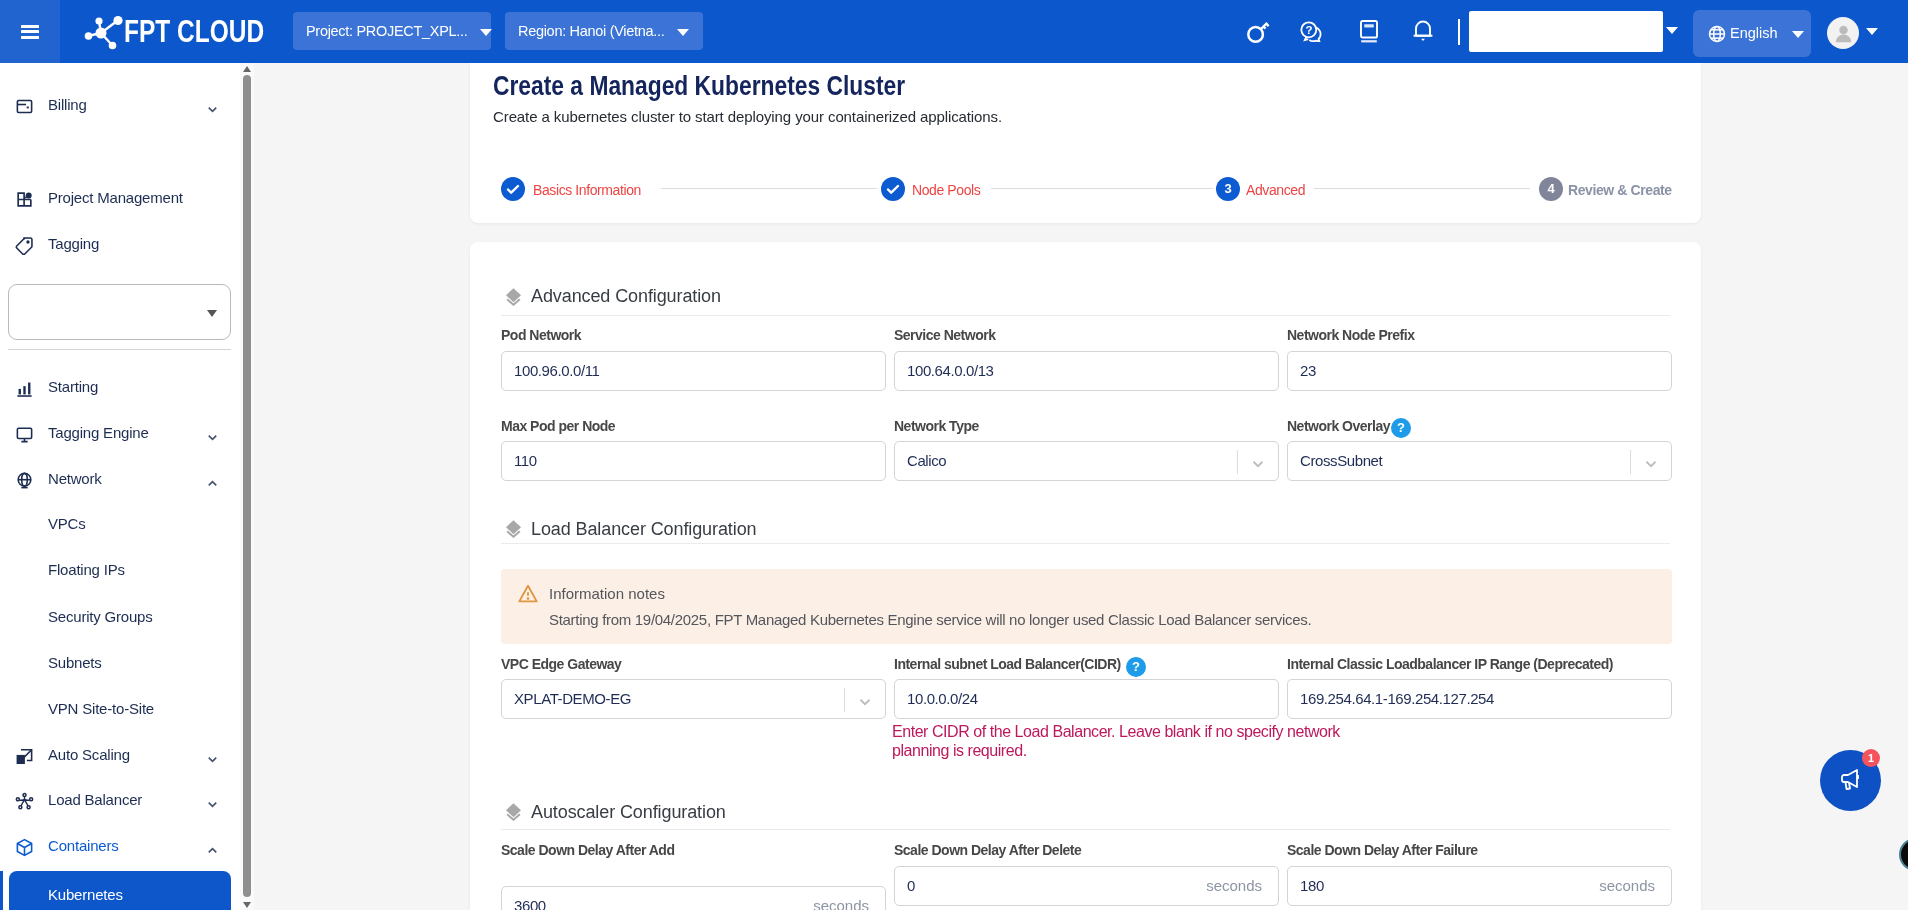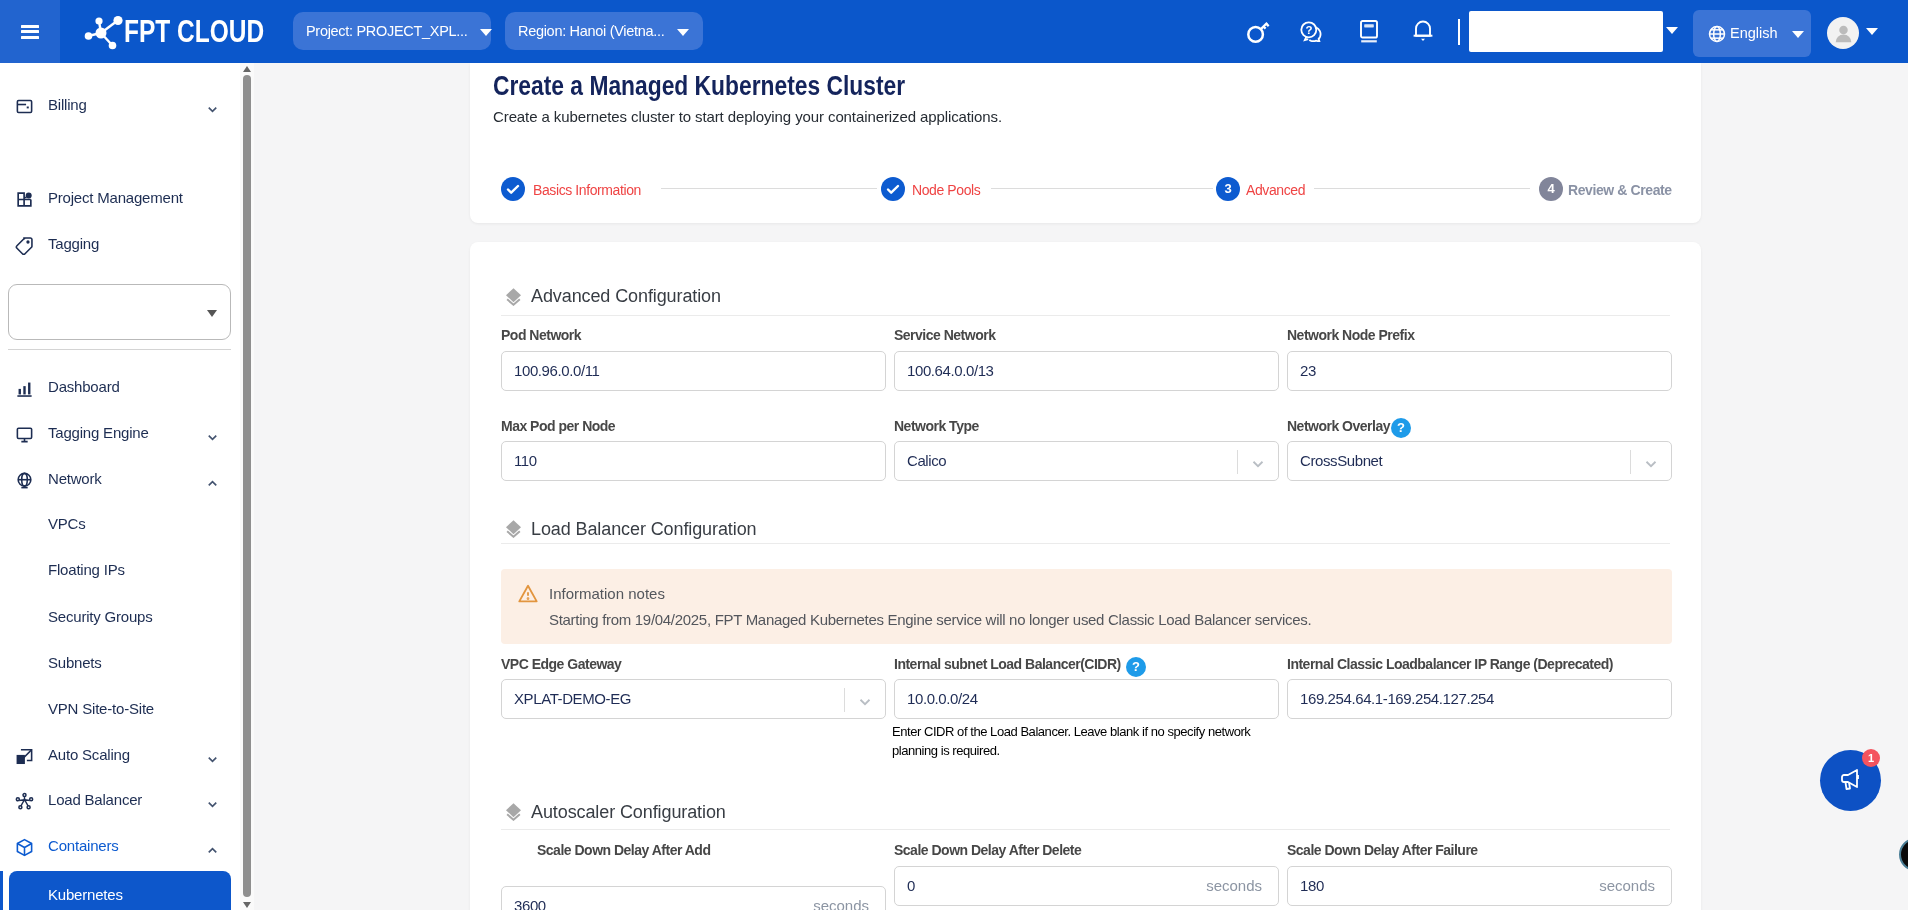--- a/index.html
+++ b/index.html
@@ -7,21 +7,21 @@
 body { font-family:"Liberation Sans", sans-serif; background:#f5f5f6; }
 .page { position:relative; width:1908px; height:910px; }
 
 
 .nav { position:absolute; left:0; top:0; width:1908px; height:63px; background:#0b57cb; }
 .hamburger { position:absolute; left:0; top:0; width:60px; height:63px; background:#2264cf; }
 .hamburger .bars { position:absolute; left:21px; top:25px; width:18px; }
 .hamburger .bars div { height:3px; background:#fff; margin-bottom:2.3px; border-radius:0.5px; }
 .logo { position:absolute; left:84px; top:8px; }
 .logo-text { position:absolute; left:124px; top:14px; color:#fff; font-size:31px; font-weight:bold; white-space:nowrap; transform:scaleX(0.79); transform-origin:left top; }
-.navbtn { position:absolute; top:12px; height:38px; background:#3b74d6; border-radius:10px; color:#fff; font-size:14.5px; letter-spacing:-0.3px; line-height:38px; padding:0 13px; white-space:nowrap; }
+.navbtn { position:absolute; top:12px; height:38px; background:#3b74d6; border-radius:4px; color:#fff; font-size:14.5px; letter-spacing:-0.3px; line-height:38px; padding:0 13px; white-space:nowrap; }
 .navbtn .caret { display:inline-block; width:0; height:0; border-left:6px solid transparent; border-right:6px solid transparent; border-top:7px solid #fff; margin-left:12px; vertical-align:middle; }
 .navicon { position:absolute; top:19px; color:#fff; }
 .navdivider { position:absolute; left:1458px; top:19px; width:2px; height:26px; background:#ffffff; }
 .searchbox { position:absolute; left:1469px; top:11px; width:194px; height:41px; background:#fff; border-radius:2px; }
 .searchcaret { position:absolute; left:1666px; top:27px; width:0; height:0; border-left:6px solid transparent; border-right:6px solid transparent; border-top:7px solid #fff; }
 .engbtn { position:absolute; left:1693px; top:10px; width:118px; height:47px; background:#3b74d6; border-radius:6px; color:#fff; }
 .engbtn svg { position:absolute; left:14px; top:14px; }
 .engbtn .txt { position:absolute; left:37px; top:15px; font-size:14.5px; }
 .engbtn .caret { position:absolute; left:99px; top:21px; width:0; height:0; border-left:6px solid transparent; border-right:6px solid transparent; border-top:7px solid #fff; }
 .avatar { position:absolute; left:1827px; top:17px; width:32px; height:32px; background:#f2f2f2; border-radius:50%; }
@@ -64,21 +64,21 @@
 .sec-ic { position:absolute; color:#8a94a6; }
 .sec-tt { position:absolute; font-size:18px; letter-spacing:-0.1px; color:#383d44; white-space:nowrap; }
 .sec-dv { position:absolute; left:31px; width:1169px; height:1px; background:#ebebeb; }
 .flabel { position:absolute; font-size:14px; letter-spacing:-0.5px; font-weight:bold; color:#474747; white-space:nowrap; }
 .finput { position:absolute; width:385px; height:40px; border:1px solid #d4d4d4; border-radius:5px; background:#fff; font-size:15px; letter-spacing:-0.4px; color:#1f2c55; line-height:38px; padding:0 12px; }
 .finput .sfx { position:absolute; right:16px; top:0; color:#8c95a3; letter-spacing:0; }
 .fselect .dv { position:absolute; right:40px; top:8px; width:1px; height:24px; background:#dcdcdc; }
 .fselect .ch { position:absolute; right:11px; top:13px; color:#b9bec4; }
 .helpq { position:absolute; width:20px; height:20px; border-radius:50%; background:#1e9be9; color:#fff; font-size:13px; font-weight:bold; text-align:center; line-height:20px; }
 .infobox { position:absolute; left:31px; top:315px; width:1171px; height:75px; background:#fcefe5; border-radius:4px;margin-top:12px; }
-.helper { position:absolute; font-size:13px; letter-spacing:-0.45px; color:#000000; line-height:19px; }
+.helper { position:absolute; font-size:16px; letter-spacing:-0.45px; color:#be185d; line-height:19px; }
 
 
 .chatbtn { position:absolute; left:1820px; top:750px; width:61px; height:61px; border-radius:50%; background:#0d51c4; }
 .chatbadge { position:absolute; left:1862px; top:749px; width:18px; height:18px; border-radius:50%; background:#f4535e; color:#fff; font-size:11px; font-weight:bold; text-align:center; line-height:18px; }
 .blackcircle { position:absolute; left:1899px; top:838px; width:33px; height:33px; border-radius:50%; background:#0a0a0a; border:2px solid #4a7e96; }
 </style>
 </head>
 <body>
 <div class="page">
 
@@ -172,21 +172,21 @@
   <div class="finput" style="left:817px;top:437px;">169.254.64.1-169.254.127.254</div>
   <div class="helper" style="left:422px;top:480px;">Enter CIDR of the Load Balancer. Leave blank if no specify network<br>planning is required.</div>
 
   <svg class="sec-ic" style="left:34px;top:559px;" width="19" height="20" viewBox="0 0 24 24">
         <path d="M12 2.2L21.5 11 12 19.8 2.5 11z" fill="#a8a8a8"></path>
         <path d="M4 16.2L12 23l8-6.8" fill="none" stroke="#a8a8a8" stroke-width="2.6"></path>
       </svg>
   <div class="sec-tt" style="left:61px;top:560px;">Autoscaler Configuration</div>
   <div class="sec-dv" style="top:587px;"></div>
 
-  <div class="flabel" style="left:31px;top:600px;margin-left:36px;">Scale Down Delay After Add</div>
+  <div class="flabel" style="left:31px;top:600px;">Scale Down Delay After Add</div>
   <div class="flabel" style="left:424px;top:600px;">Scale Down Delay After Delete</div>
   <div class="flabel" style="left:817px;top:600px;">Scale Down Delay After Failure</div>
   <div class="finput" style="left:31px;top:644px;">3600<span class="sfx">seconds</span></div>
   <div class="finput" style="left:424px;top:624px;">0<span class="sfx">seconds</span></div>
   <div class="finput" style="left:817px;top:624px;">180<span class="sfx">seconds</span></div>
 </div>
 
 <div class="nav">
   <div class="hamburger">
         <div class="bars">
@@ -288,21 +288,21 @@
         <div class="caret"></div>
       </div>
   <div class="sb-divider"></div>
   <div class="mi" style="top:302px;">
     <svg class="ic" width="19" height="19" viewBox="0 0 24 24" fill="#1d2d52">
           <rect x="4.5" y="12.5" width="3" height="7"></rect>
           <rect x="10.5" y="9" width="3" height="10.5"></rect>
           <rect x="16.5" y="4.5" width="3" height="15"></rect>
           <rect x="3" y="20.5" width="18" height="2"></rect>
         </svg>
-    <span class="tx">Dashboard</span>
+    <span class="tx">Starting</span>
   </div>
   <div class="mi" style="top:348px;">
     <svg class="ic" width="19" height="19" viewBox="0 0 24 24" fill="none" stroke="#1d2d52" stroke-width="2">
           <rect x="3" y="4" width="18" height="13" rx="1.5"></rect>
           <path d="M8 21h8M12 17v4"></path>
         </svg>
     <span class="tx">Tagging Engine</span>
     <svg class="ch" width="15" height="15" viewBox="0 0 24 24" fill="none" stroke="currentColor" stroke-width="2.6">
           <path d="M6 9l6 6 6-6"></path>
         </svg>

